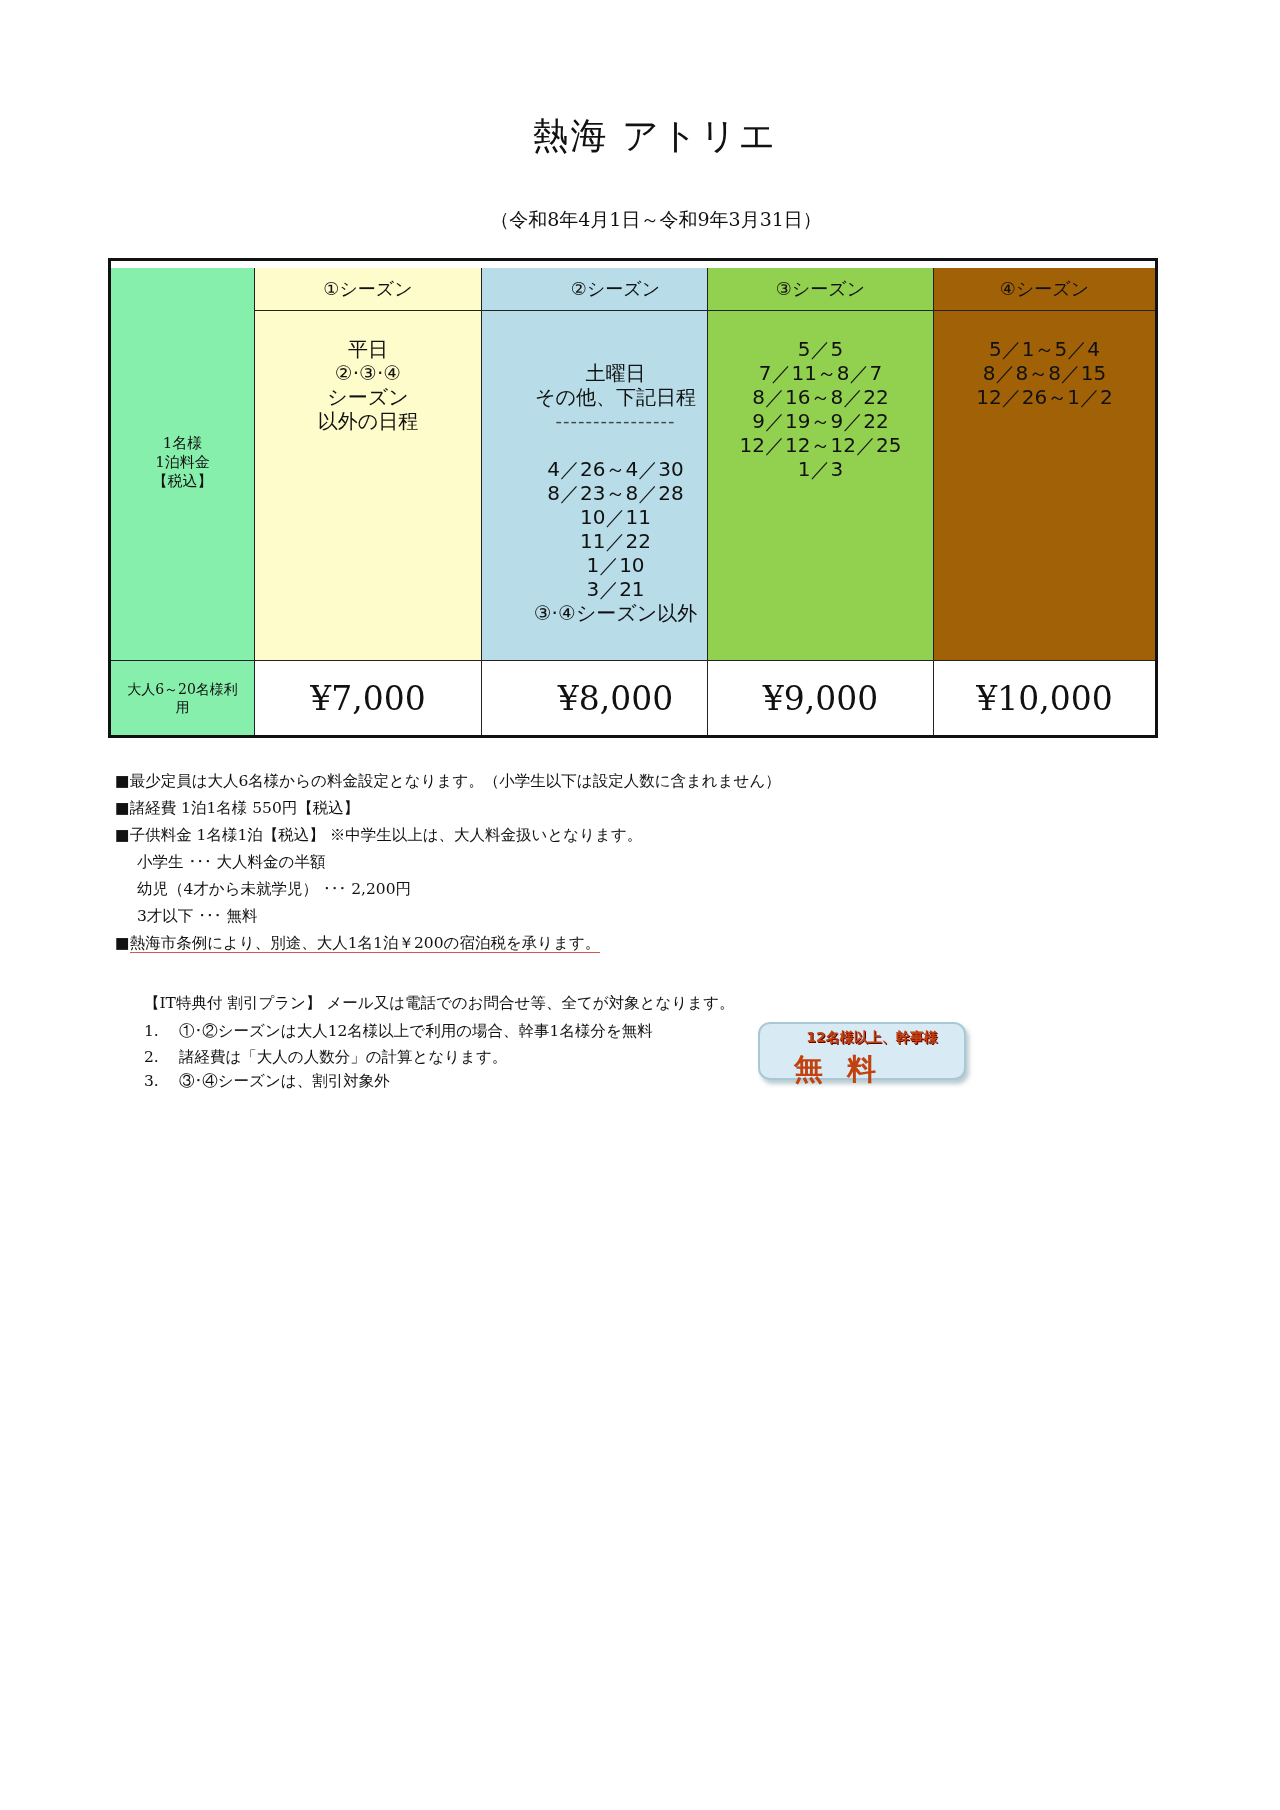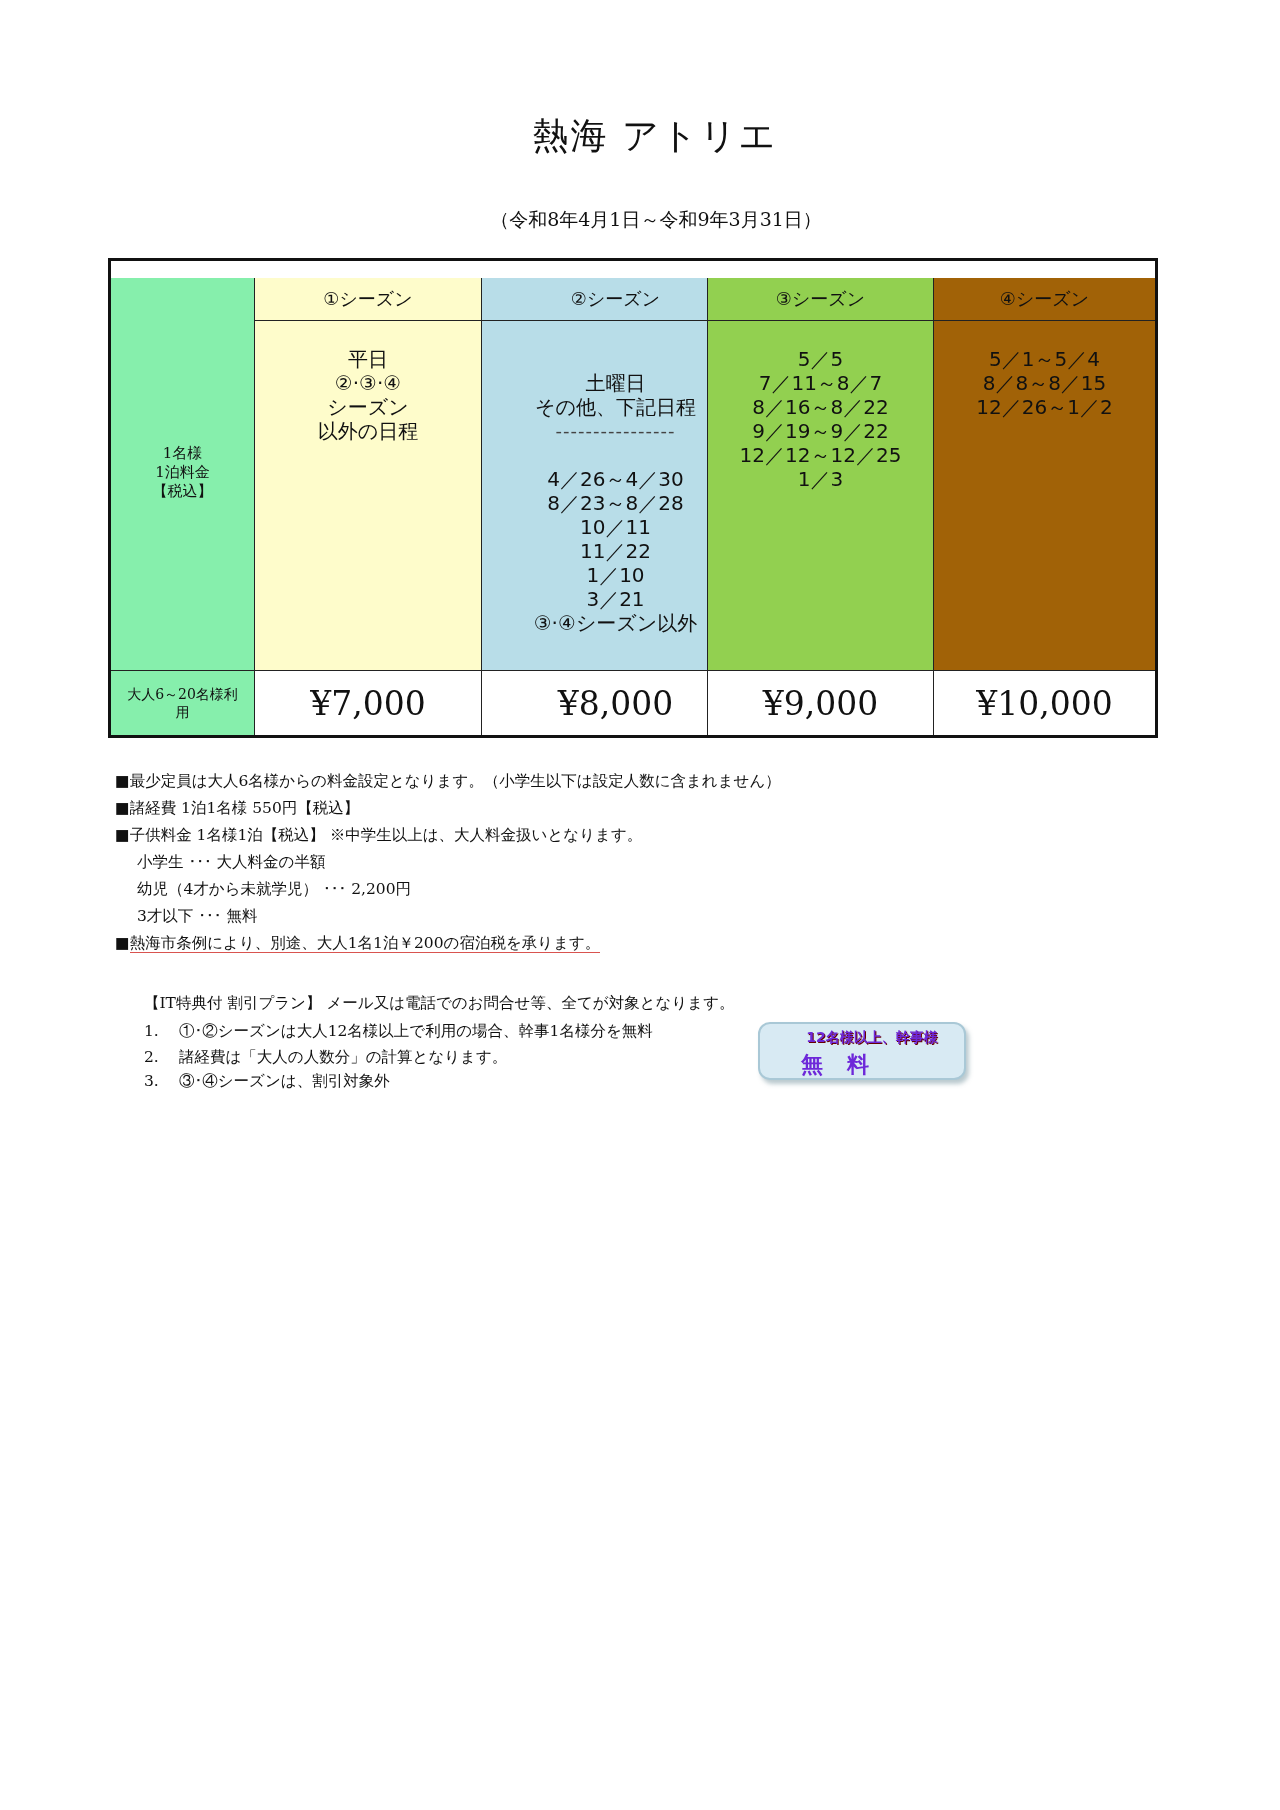--- a/index.html
+++ b/index.html
@@ -13,21 +13,21 @@
       font-family: "DejaVu Serif", serif; padding-left: 30px; box-sizing: border-box;
     }
     .period {
       position: absolute; left: 0; width: 1280px; top: 207px;
       text-align: center; font-size: 19px; padding-left: 32px; box-sizing: border-box;
     }
     .rate-table {
       position: absolute; left: 108px; top: 258px; width: 1050px; height: 480px;
       border: 3px solid #111; box-sizing: border-box;
     }
-    .col { position: absolute; top: 17px; bottom: 0; box-sizing: border-box; }
+    .col { position: absolute; top: 7px; bottom: 0; box-sizing: border-box; }
     .col-label { left: 0; width: 143px; background: #86efac; }
     .col-s { border-left: 1.5px solid #222; }
     .hdr {
       height: 43px; border-bottom: 1.5px solid #222; box-sizing: border-box;
       display: flex; align-items: center; justify-content: center;
       font-family: "DejaVu Sans", sans-serif; font-size: 18px;
     }
     .body-cell {
       position: absolute; left: 0; right: 0; top: 43px; height: 349px;
       font-family: "DejaVu Sans", sans-serif; font-size: 20px; line-height: 24px;
@@ -60,25 +60,25 @@
     .underline-red { border-bottom: 1.5px solid #d9534f; }
     .plan {
       position: absolute; left: 115px; top: 990px; width: 700px;
       font-size: 15.5px; line-height: 26px; margin-left: 29px;
     }
     .plan .num { display: inline-block; width: 30px; }
     .badge {
       position: absolute; left: 758px; top: 1022px; width: 208px; height: 58px;
       background: #d8eaf3; border: 2px solid #a9c8d6; border-radius: 12px;
       box-shadow: 3px 4px 4px rgba(120,150,160,0.5);
-      color: #6d28d9; text-align: center; box-sizing: border-box;
+      color: #c2410c; text-align: center; box-sizing: border-box;
       font-family: "DejaVu Sans", sans-serif;
     }
     .badge .line1 { font-size: 14px; font-weight: bold; margin-top: 5px; padding-left: 20px; text-shadow: 1px 1px 0 #600; }
-    .badge .line2 { font-size: 22px; font-weight: bold; margin-top: 3px; letter-spacing: 24px; padding-right: 30px; }
+    .badge .line2 { font-size: 29px; font-weight: bold; margin-top: 3px; letter-spacing: 24px; padding-right: 30px; }
   </style>
 </head>
 <body>
 
 <div class="title">熱海 アトリエ</div>
 <div class="period">（令和8年4月1日～令和9年3月31日）</div>
 
 <div class="rate-table">
   <div class="col col-label">
     <div class="label-main">1名様

